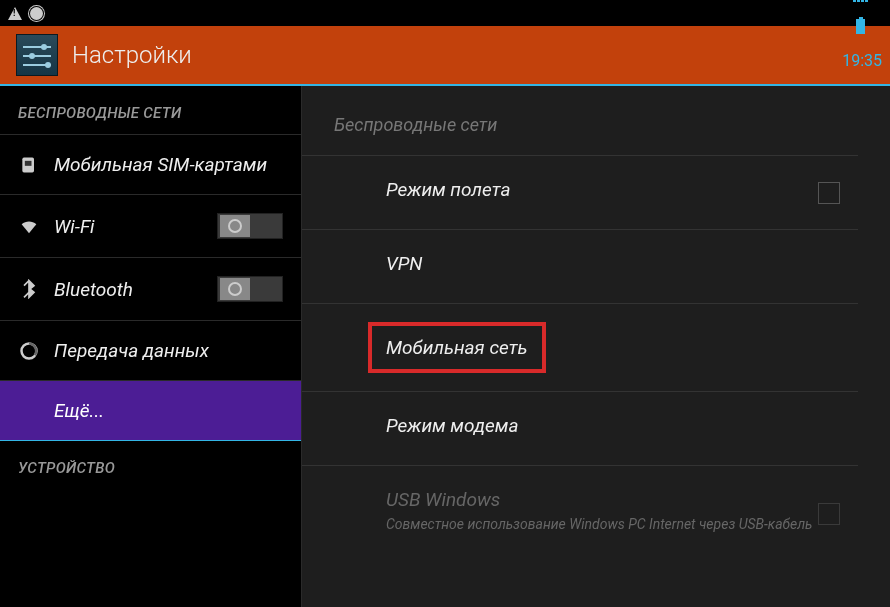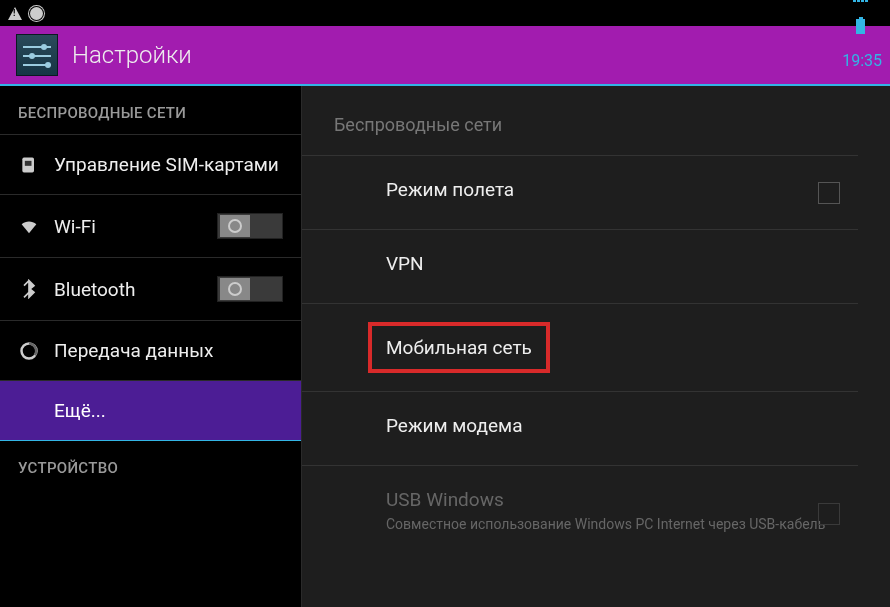--- a/index.html
+++ b/index.html
@@ -92,21 +92,21 @@
     }
     .clock {
       color: #33b5e5;
       font-size: 16px;
       margin-left: 4px;
     }
     
     
     .title-bar {
       height: 60px;
-      background: #a21caf;
+      background: #c2410c;
       display: flex;
       align-items: center;
       padding: 0 16px;
       gap: 14px;
       border-bottom: 2px solid #33b5e5;
     }
     .title-icon {
       width: 42px;
       height: 42px;
       background: linear-gradient(#2a4a5a, #163545);
@@ -135,20 +135,21 @@
     .title-text {
       font-size: 24px;
       color: #eee;
       font-weight: 300;
     }
     
     
     .main {
       display: flex;
       height: calc(607px - 26px - 60px);
+      font-style: italic;
     }
     
     
     .sidebar {
       width: 302px;
       background: #000;
       border-right: 1px solid #2a2a2a;
       display: flex;
       flex-direction: column;
     }
@@ -326,21 +327,21 @@
   <div class="sidebar">
     <div class="section-header">БЕСПРОВОДНЫЕ СЕТИ</div>
 
     <div class="sidebar-item top-border">
       <div class="icon-slot">
         <svg width="20" height="20" viewBox="0 0 24 24">
             <rect class="icn" x="4" y="3" width="14" height="18" rx="2"></rect>
             <rect x="7" y="7" width="8" height="6" fill="#333"></rect>
           </svg>
       </div>
-      <span class="label">Управление SIM-картами</span>
+      <span class="label">Мобильная SIM-картами</span>
     </div>
 
     <div class="sidebar-item">
       <div class="icon-slot">
         <svg width="22" height="22" viewBox="0 0 24 24">
             <path class="icn" d="M12 20l8-10c-4.5-4-11.5-4-16 0l8 10z"></path>
           </svg>
       </div>
       <span class="label">Wi-Fi</span>
       <div class="toggle">

